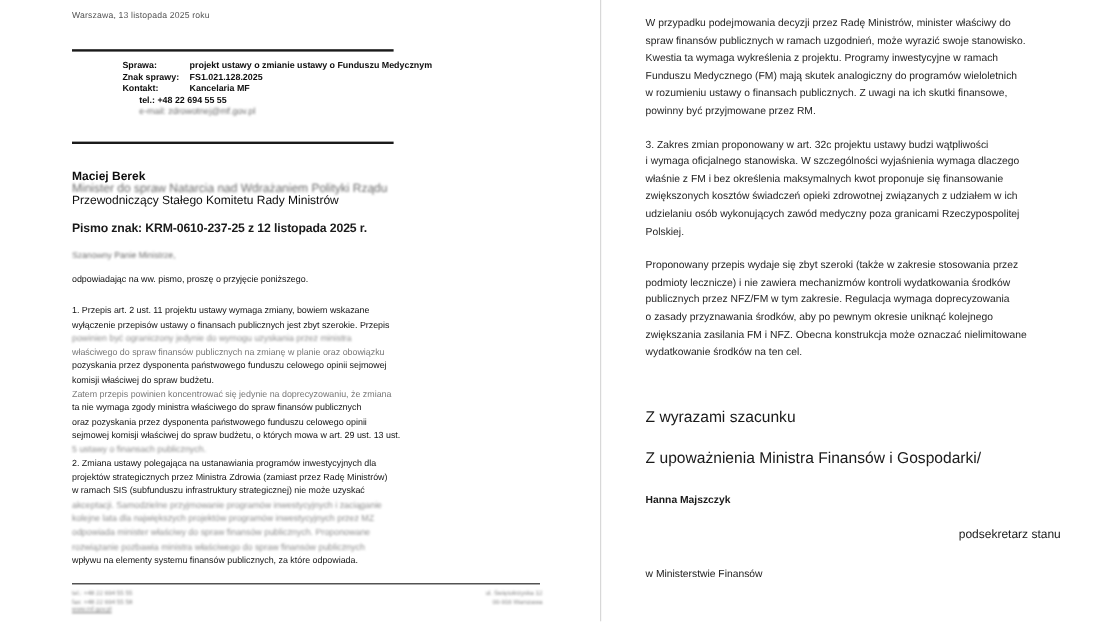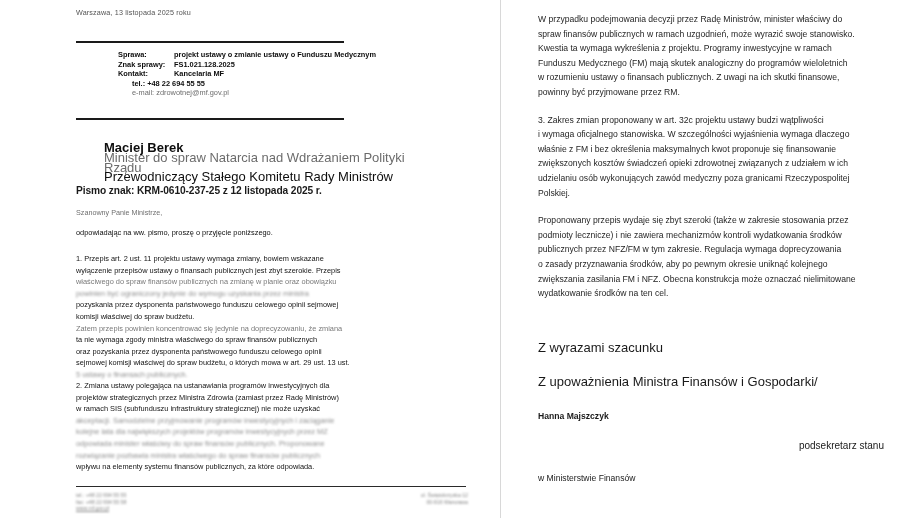--- a/index.html
+++ b/index.html
@@ -51,21 +51,21 @@
   }
   .scan-faint {
     filter: blur(0.75px) contrast(0.8) brightness(1.12);
     -webkit-filter: blur(0.75px) contrast(0.8) brightness(1.12);
     color: #5a5a5a;
   }
 
   
   .l-inner {
     position: absolute;
-    left: 48px;
+    left: 32px;
     top: 0;
     width: 404px;
     height: 366px;
   }
   .datum {
     position: absolute;
     left: 8px;
     top: 8px;
     font-size: 7.2px;
     letter-spacing: 0.15px;
@@ -113,23 +113,22 @@
     top: 118px;
     width: 268px;
     height: 2px;
     background: #1a1a1a;
   }
   .addressee {
     position: absolute;
     left: 8px;
     top: 143px;
     width: 330px;
-    font-size: 13px;
+    font-size: 10px;
     line-height: 9.8px;
-    margin-left: 28px;
   }
   .addressee .nm {
     font-weight: bold;
   }
   .ref-title {
     position: absolute;
     left: 8px;
     top: 185px;
     width: 360px;
     font-size: 10.2px;
@@ -270,22 +269,22 @@
 
       <div class="ref-title">Pismo znak: KRM-0610-237-25 z 12 listopada 2025 r.</div>
 
       <div class="salut scan-faint">Szanowny Panie Ministrze,</div>
 
       <div class="lead scan-soft">odpowiadając na ww. pismo, proszę o przyjęcie poniższego.</div>
 
       <div class="body-block p1">
         <span class="ln d2">1. Przepis art. 2 ust. 11 projektu ustawy wymaga zmiany, bowiem wskazane</span>
         <span class="ln d2">wyłączenie przepisów ustawy o finansach publicznych jest zbyt szerokie. Przepis</span>
+        <span class="ln d3">powinien być ograniczony jedynie do wymogu uzyskania przez ministra</span>
         <span class="ln d1">właściwego do spraw finansów publicznych na zmianę w planie oraz obowiązku</span>
-        <span class="ln d3">powinien być ograniczony jedynie do wymogu uzyskania przez ministra</span>
         <span class="ln d2">pozyskania przez dysponenta państwowego funduszu celowego opinii sejmowej</span>
         <span class="ln d2">komisji właściwej do spraw budżetu.</span>
         <span class="ln d1">Zatem przepis powinien koncentrować się jedynie na doprecyzowaniu, że zmiana</span>
         <span class="ln d2">ta nie wymaga zgody ministra właściwego do spraw finansów publicznych</span>
         <span class="ln d2">oraz pozyskania przez dysponenta państwowego funduszu celowego opinii</span>
         <span class="ln d2">sejmowej komisji właściwej do spraw budżetu, o których mowa w art. 29 ust. 13 ust.</span>
         <span class="ln d3">5 ustawy o finansach publicznych.</span>
       </div>
 
       <div class="body-block p2">

